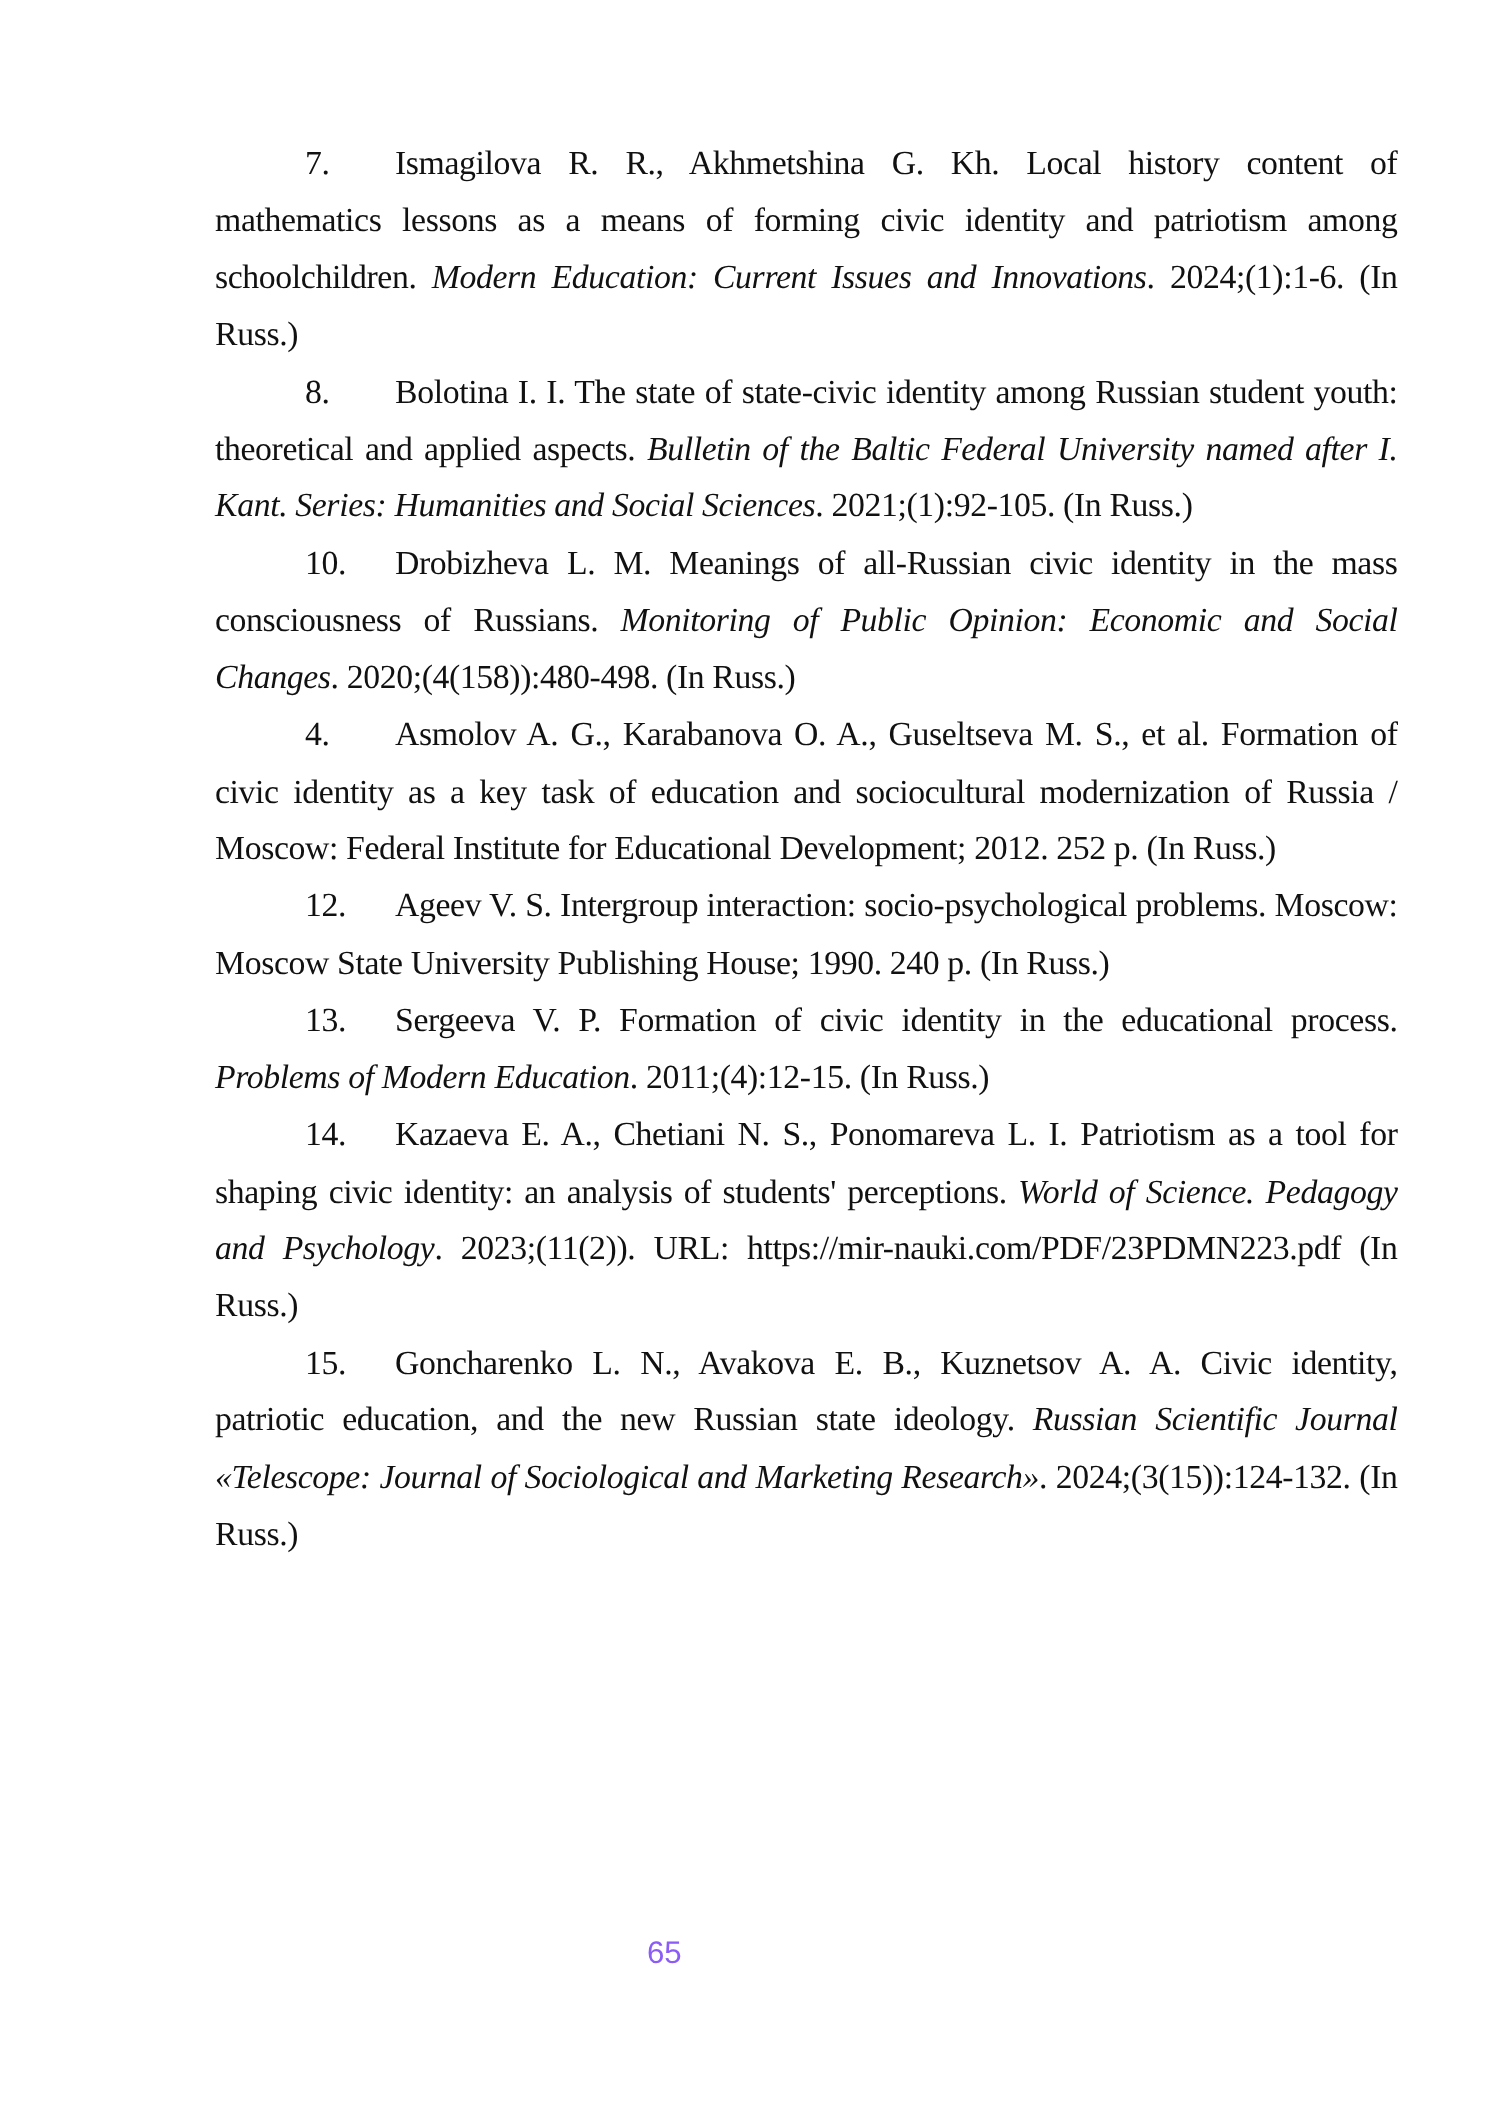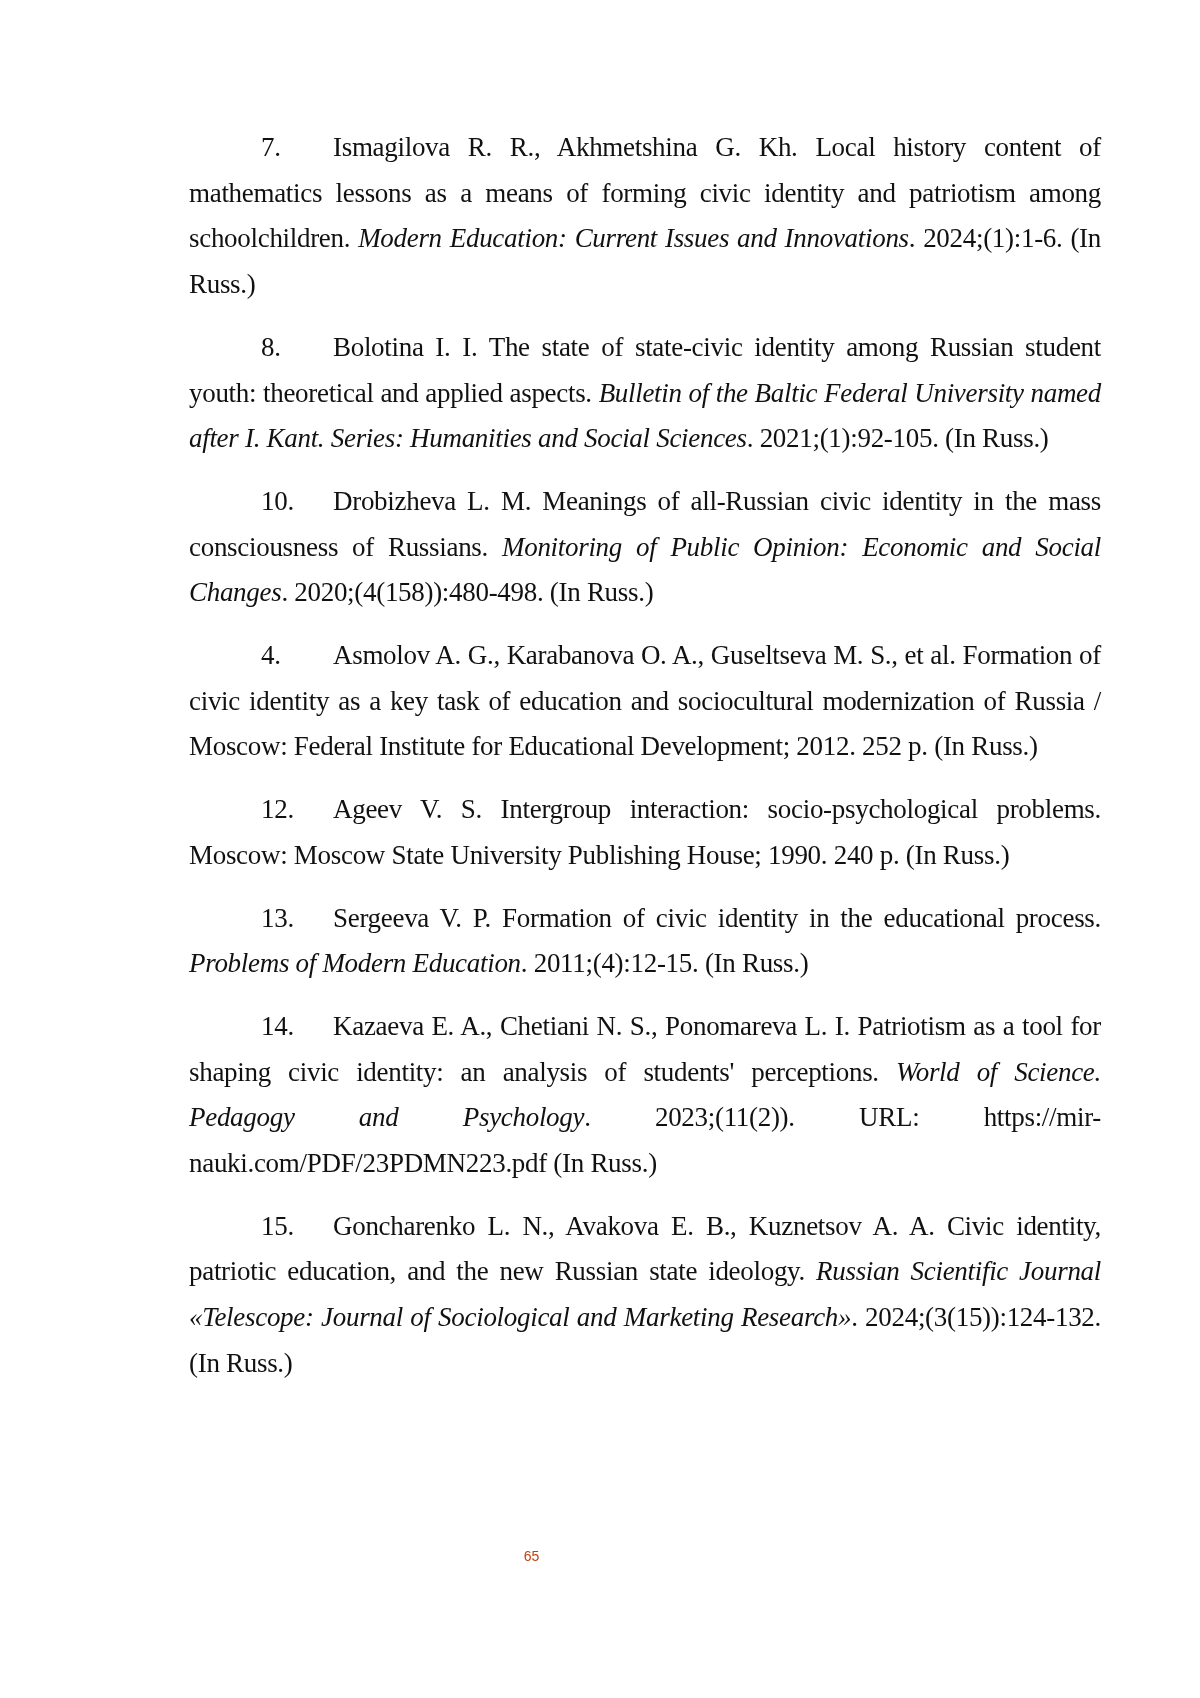--- a/index.html
+++ b/index.html
@@ -19,40 +19,40 @@
       position: absolute;
       left: 172px;
       top: 108px;
       width: 946px;
     }
     .ref {
       font-size: 27px;
       line-height: 45.7px;
       text-align: justify;
       text-indent: 72px;
-      margin: 17px;
+      margin: 0;
       letter-spacing: -0.3px;
     }
     .ref .num {
       display: inline-block;
       width: 72px;
       text-indent: 0;
     }
     .ref em {
       font-style: italic;
     }
     .page-number {
       position: absolute;
       top: 1548px;
       left: 0;
       width: 1063px;
       text-align: center;
       font-family: "Liberation Sans", "DejaVu Sans", sans-serif;
-      font-size: 14px;
-      color: #c2410c;
+      font-size: 25px;
+      color: #8b5cf6;
     }
   </style>
 </head>
 <body>
 
 <div class="page" id="reference-list">
     <p class="ref"><span class="num">7.</span><span>Ismagilova R. R., Akhmetshina G. Kh. Local history content of mathematics lessons as a means of forming civic identity and patriotism among schoolchildren. </span><em>Modern Education: Current Issues and Innovations</em><span>. 2024;(1):1-6. (In Russ.)</span></p>
     <p class="ref"><span class="num">8.</span><span>Bolotina I. I. The state of state-civic identity among Russian student youth: theoretical and applied aspects. </span><em>Bulletin of the Baltic Federal University named after I. Kant. Series: Humanities and Social Sciences</em><span>. 2021;(1):92-105. (In Russ.)</span></p>
     <p class="ref"><span class="num">10.</span><span>Drobizheva L. M. Meanings of all-Russian civic identity in the mass consciousness of Russians. </span><em>Monitoring of Public Opinion: Economic and Social Changes</em><span>. 2020;(4(158)):480-498. (In Russ.)</span></p>
     <p class="ref"><span class="num">4.</span><span>Asmolov A. G., Karabanova O. A., Guseltseva M. S., et al. Formation of civic identity as a key task of education and sociocultural modernization of Russia / Moscow: Federal Institute for Educational Development; 2012. 252 p. (In Russ.)</span></p>

